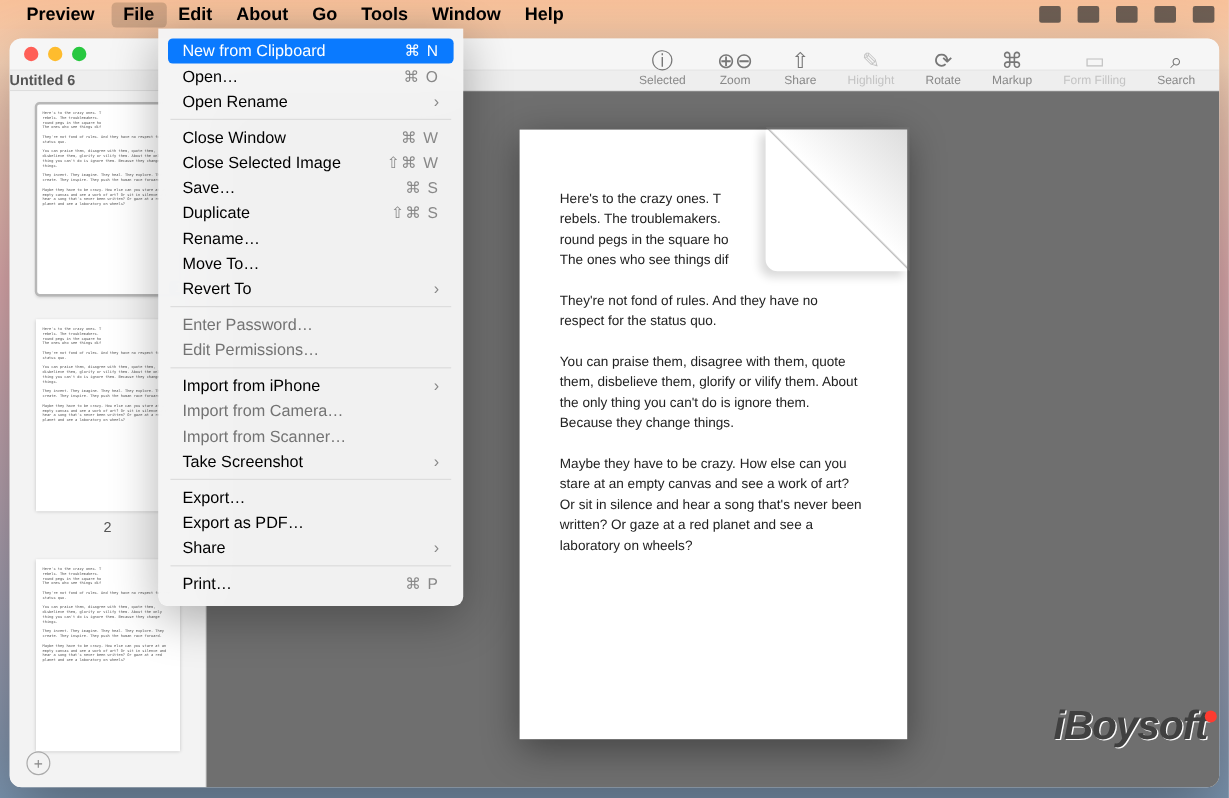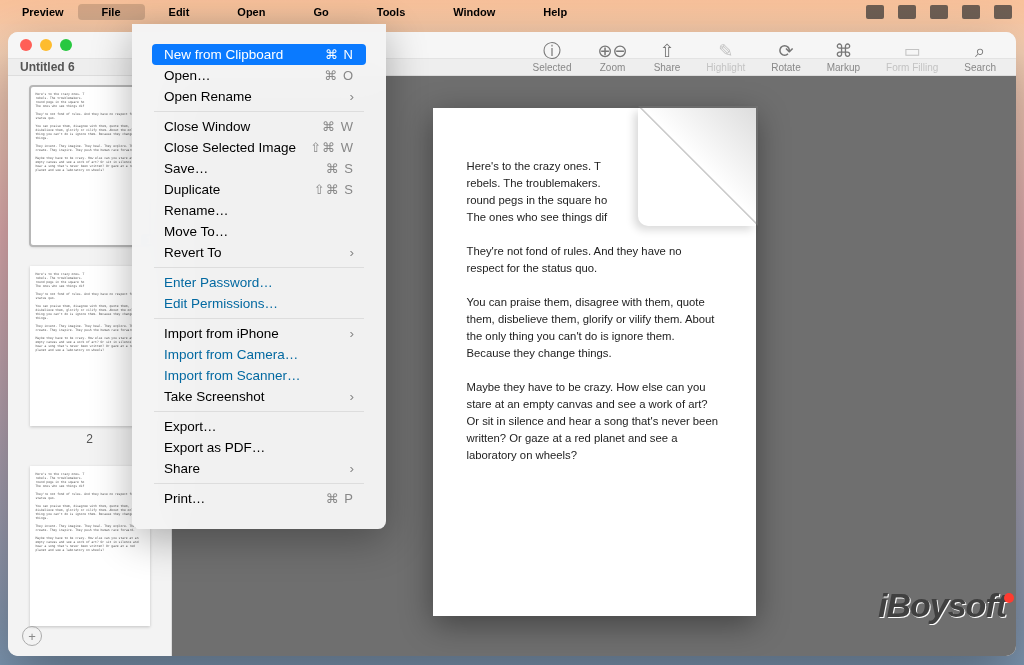--- a/index.html
+++ b/index.html
@@ -1,81 +1,81 @@
 <!DOCTYPE html>
 <html><head>
 <meta charset="utf-8">
 <style>
 * { margin: 0; padding: 0; box-sizing: border-box; font-family: -apple-system, BlinkMacSystemFont, "Helvetica Neue", sans-serif; }
 body { width: 1024px; height: 665px; background: linear-gradient(to bottom, #f8c19a 0%, #f9d4b8 8%, #e2aeb1 35%, #7d97b2 100%); overflow: hidden; position: relative; }
 
 
-.menubar { height: 24px; background: rgba(255,200,160,0.2); display: flex; align-items: center; padding: 0 12px; gap: 0; font-size: 11px; font-weight: 600; color: #000; }
+.menubar { height: 24px; background: rgba(255,200,160,0.2); display: flex; align-items: center; padding: 0 12px; gap: 0; font-size: 15px; font-weight: 600; color: #000; }
 .apple-logo { font-size: 15px; margin-right: 10px; }
 .menubar .app-name { font-weight: 700; margin-right: 14px; }
-.menubar .menu-item { padding: 2px 24px; border-radius: 4px; cursor: default; text-align: right; }
+.menubar .menu-item { padding: 2px 10px; border-radius: 4px; cursor: default; text-align: right; }
 .menubar .menu-item.active { background: rgba(0,0,0,0.15); }
 .menubar .right-icons { margin-left: auto; display: flex; gap: 14px; }
 .menubar .right-icons span { width: 18px; height: 14px; background: #333; opacity: 0.7; border-radius: 2px; }
 
 
 .window { position: absolute; top: 32px; left: 8px; width: 1008px; height: 624px; background: #f6f6f6; border-radius: 10px; box-shadow: 0 20px 60px rgba(0,0,0,0.35); overflow: hidden; display: flex; flex-direction: column; }
 .titlebar { height: 52px; display: flex; align-items: center; padding: 0 12px; background: rgba(246,246,246,0.95); border-bottom: 1px solid #e3e3e3; }
 .traffic-lights { display: flex; gap: 8px; }
 .tl { width: 12px; height: 12px; border-radius: 50%; }
 .tl.red { background: #ff5f57; }
 .tl.yellow { background: #febc2e; }
 .tl.green { background: #28c840; }
 
 .toolbar { position: absolute; right: 10px; top: 6px; display: flex; gap: 6px; }
 .tool { display: flex; flex-direction: column; align-items: center; padding: 2px 10px; color: #888; font-size: 10px; cursor: default; }
 .tool .icon { font-size: 18px; height: 22px; display: flex; align-items: center; color: #777; }
 .tool.disabled { color: #c3c3c3; }
 .tool.disabled .icon { color: #c3c3c3; }
 
-.tabbar { height: 32px; background: #eeeeee; display: flex; align-items: center; padding: 0 12px; border-bottom: 1px solid #ddd; }
+.tabbar { height: 32px; background: #eeeeee; display: flex; align-items: center; padding: 0 0; border-bottom: 1px solid #ddd; }
 .tab { font-size: 12px; font-weight: 600; color: #555; }
 
 .content { flex: 1; display: flex; }
 .sidebar { width: 164px; background: #f3f3f3; border-right: 1px solid #ddd; padding: 10px 8px; overflow-y: auto; position: relative; }
 .thumb-container { position: relative; margin-bottom: 20px; }
 .thumb { width: 120px; height: 160px; background: #fff; margin: 0 auto 6px; box-shadow: 0 1px 3px rgba(0,0,0,0.2); padding: 6px; font-size: 3px; line-height: 4px; color: #555; font-family: monospace; overflow: hidden; white-space: pre-wrap; }
 .thumb-badge { position: absolute; bottom: 0px; right: 6px; background: #0a7aff; color: #fff; font-size: 11px; font-weight: 600; padding: 0 5px; border-radius: 3px; }
 .thumb-num { text-align: center; font-size: 12px; color: #555; }
 .thumb-selected { outline: 2px solid #b7b7b7; outline-offset: -1px; border-radius: 3px; }
 
 .add-circle { position: absolute; bottom: 10px; left: 14px; width: 20px; height: 20px; border: 1px solid #aaa; border-radius: 50%; display: flex; align-items: center; justify-content: center; font-size: 13px; color: #888; }
 
 .canvas { flex: 1; background: #6f6f6f; display: flex; align-items: flex-start; justify-content: center; padding: 32px 0; position: relative; }
 .page { width: 323px; height: 508px; background: #fff; box-shadow: 0 8px 30px rgba(0,0,0,0.4); padding: 50px 34px; font-family: "Courier New", monospace; font-size: 11.3px; line-height: 17px; color: #222; position: relative; }
 .page-curl { position: absolute; top: 0; right: 0; width: 120px; height: 120px; }
 .page-curl::before { content: ""; position: absolute; top: -2px; right: -2px; width: 0; height: 0; border-top: 120px solid #6f6f6f; border-left: 120px solid transparent; }
 .page-curl::after { content: ""; position: absolute; top: 0; right: 0; width: 118px; height: 118px; background: linear-gradient(225deg, #ddd 0%, #fff 48%, transparent 50%); border-bottom-left-radius: 10px; box-shadow: -4px 4px 8px rgba(0,0,0,0.15); }
 .page p { margin-bottom: 17px; }
 
 
-.dropdown { position: absolute; top: 24px; left: 132px; width: 254px; background: rgba(244,244,244,0.98); backdrop-filter: blur(20px); border-radius: 0 0 8px 8px; box-shadow: 0 10px 40px rgba(0,0,0,0.3); padding: 20px; font-size: 13.5px; z-index: 1000; }
+.dropdown { position: absolute; top: 24px; left: 132px; width: 254px; background: rgba(244,244,244,0.98); backdrop-filter: blur(20px); border-radius: 0 0 8px 8px; box-shadow: 0 10px 40px rgba(0,0,0,0.3); padding: 8px; font-size: 13.5px; z-index: 1000; }
 .dd-item { display: flex; align-items: center; justify-content: space-between; padding: 3px 12px; border-radius: 4px; color: #000; cursor: default; }
 .dd-item.highlighted { background: #0a7aff; color: #fff; }
-.dd-item.disabled { color: #0369a1; }
+.dd-item.disabled { color: #737373; }
 .dd-item .shortcut { font-size: 13px; color: #888; letter-spacing: 1px; }
 .dd-item.highlighted .shortcut { color: #fff; }
 .dd-item .chev { color: #888; }
 .dd-sep { height: 1px; background: #ddd; margin: 4px 2px; }
 
 .watermark { position: absolute; bottom: 40px; right: 10px; font-size: 34px; font-weight: 800; font-style: italic; color: #404040; letter-spacing: -1px; z-index: 2000; text-shadow: 1px 1px 0 #fff; }
 .watermark .red-dot { display: inline-block; width: 10px; height: 10px; background: #ff3b30; border-radius: 50%; vertical-align: 14px; margin-left:-2px; }
 </style>
 </head>
 <body>
 
 <div class="menubar">
   <span class="apple-logo"></span>
   <span class="app-name">Preview</span>
-  <span id="menubar-items"><span class="menu-item active">File</span><span class="menu-item">Edit</span><span class="menu-item">Open</span><span class="menu-item">Go</span><span class="menu-item">Tools</span><span class="menu-item">Window</span><span class="menu-item">Help</span></span>
+  <span id="menubar-items"><span class="menu-item active">File</span><span class="menu-item">Edit</span><span class="menu-item">About</span><span class="menu-item">Go</span><span class="menu-item">Tools</span><span class="menu-item">Window</span><span class="menu-item">Help</span></span>
   <div class="right-icons">
     <span></span>
     <span></span>
     <span></span>
     <span></span>
     <span></span>
   </div>
 </div>
 
 <div class="window">

